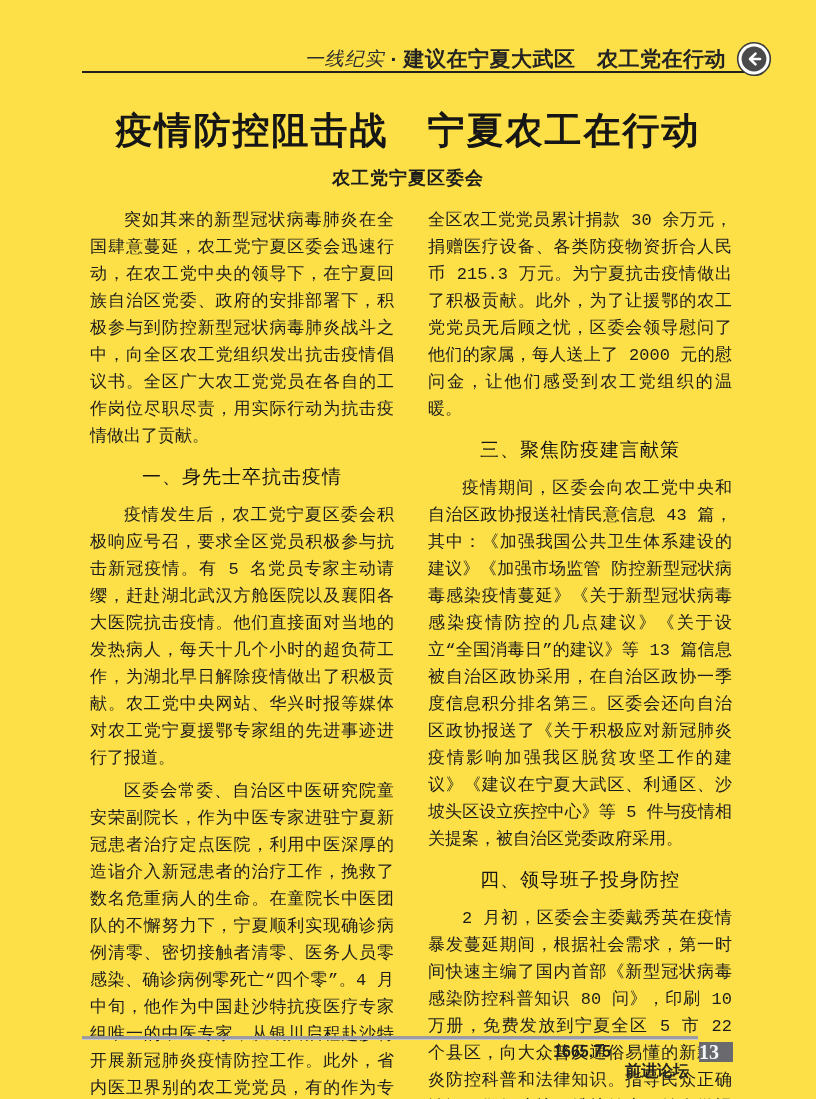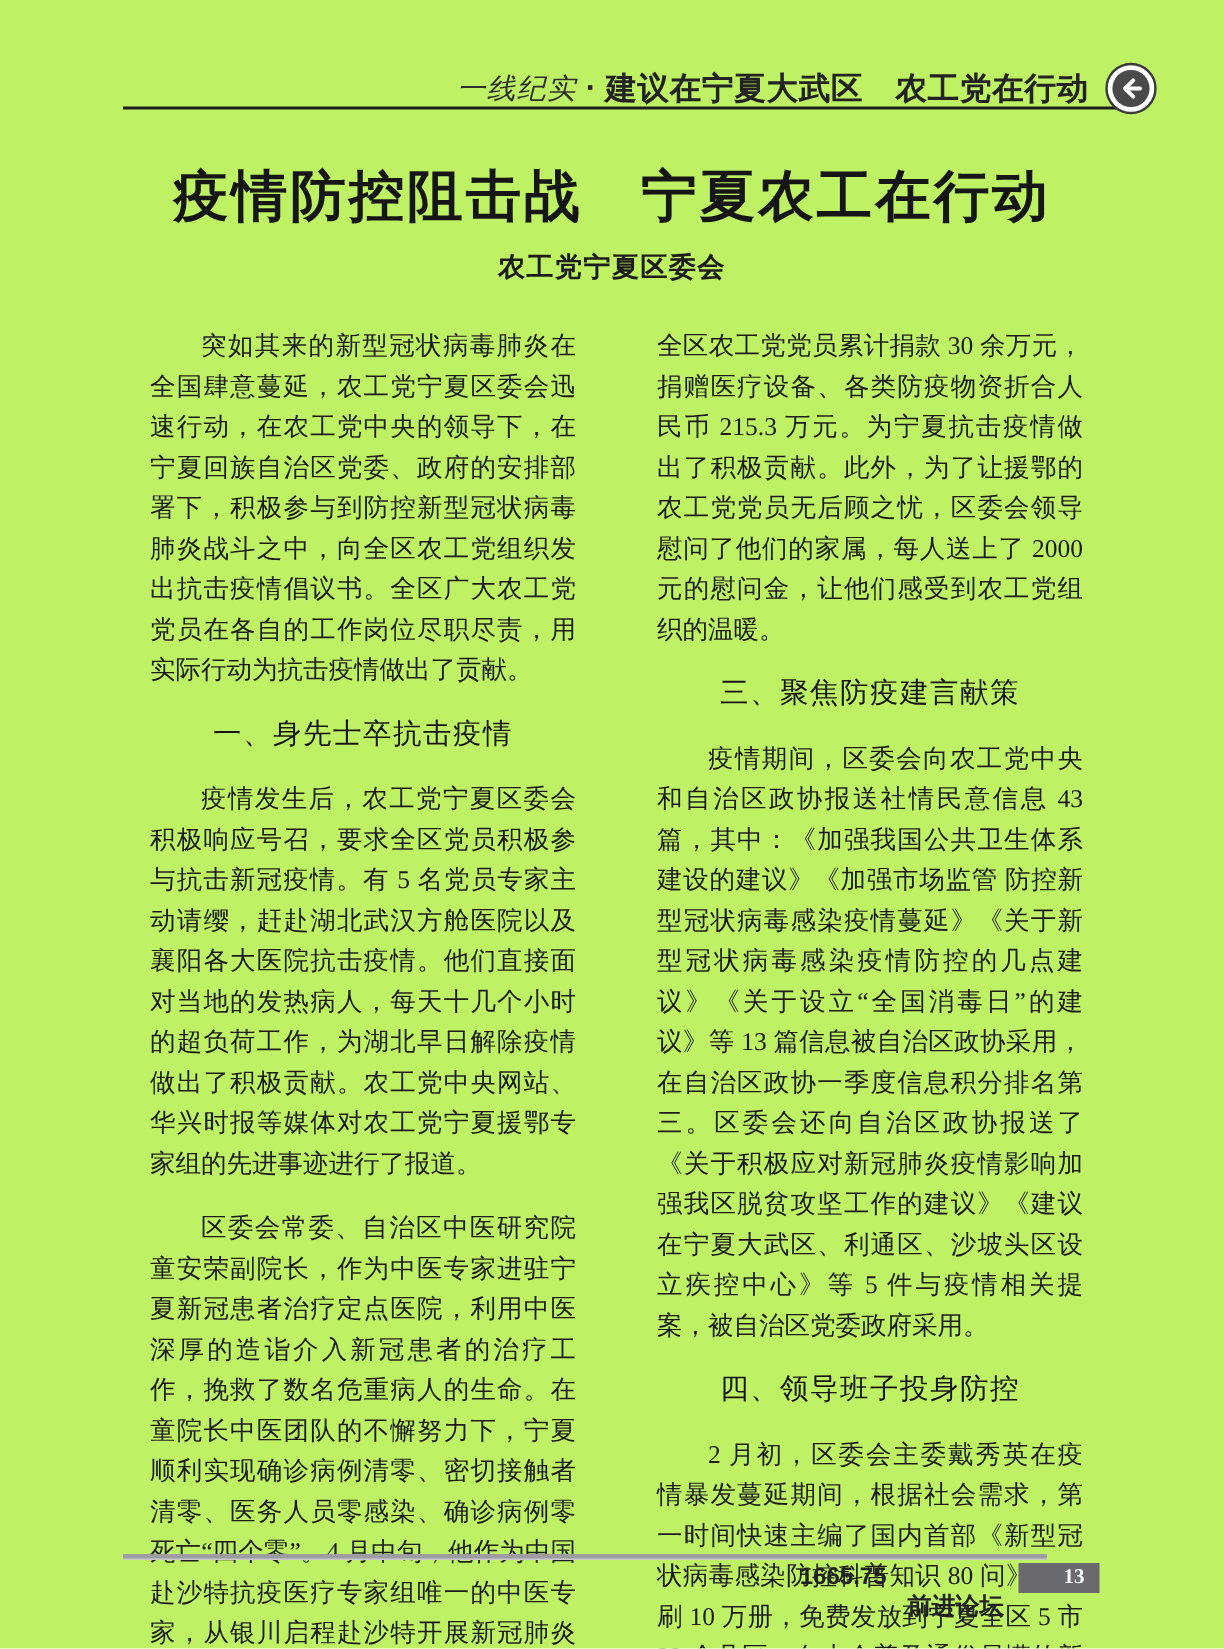--- a/index.html
+++ b/index.html
@@ -4,21 +4,21 @@
 <style>
   html, body {
     margin: 0;
     padding: 0;
     background: #ffffff;
   }
   .page {
     position: relative;
     width: 816px;
     height: 1099px;
-    background: #bef264;
+    background: #fde047;
     overflow: hidden;
     font-family: "Liberation Serif", serif;
     color: #1c1c1c;
   }
 
   
   .header-content {
     position: absolute;
     top: 42px;
     right: 44px;
@@ -102,21 +102,22 @@
     gap: 22px;
   }
   .col {
     width: 316px;
     font-size: 17px;
     line-height: 27px;
     text-align: justify;
     text-justify: inter-ideograph;
   }
   .para {
-    margin: 16px;
+    margin: 6px;
+    font-family: Liberation Mono, monospace;
   }
   .para.indent {
     text-indent: 2em;
   }
   .sec-heading {
     font-family: "Liberation Sans", sans-serif;
     font-weight: normal;
     font-size: 19px;
     text-align: center;
     margin: 13px 0 12px 0;
@@ -150,24 +151,22 @@
     color: #222222;
   }
   .footer-journal { margin-left: 4px; margin-top: 40px; }
   .page-badge {
     width: 34px;
     height: 20px;
     background: #6a6a6e;
     color: #f2f6fb;
     font-family: "Liberation Serif", serif;
     font-weight: bold;
-    font-size: 14px;
+    font-size: 20px;
     line-height: 20px;
-    text-align: center;
-    padding-left: 20px;
   }
 </style>
 </head>
 <body>
 
 <div class="page">
 
   <div class="header-content">
     <span class="kicker">一线纪实</span>
     <span class="header-sep">·</span>

